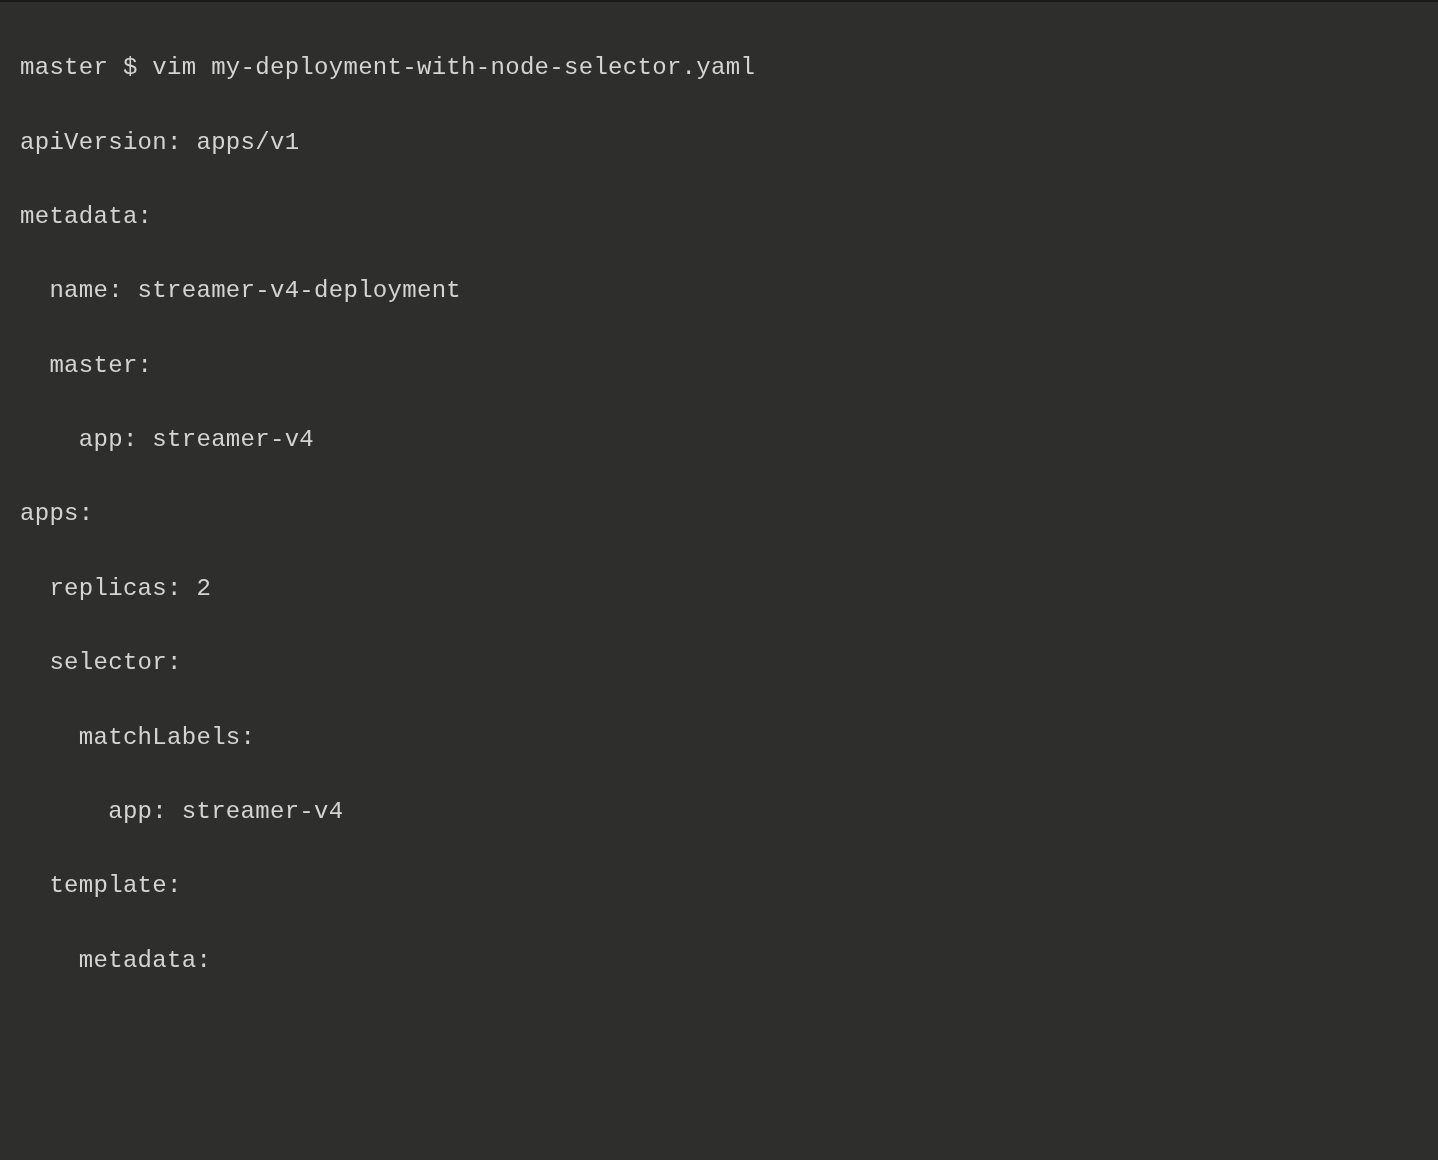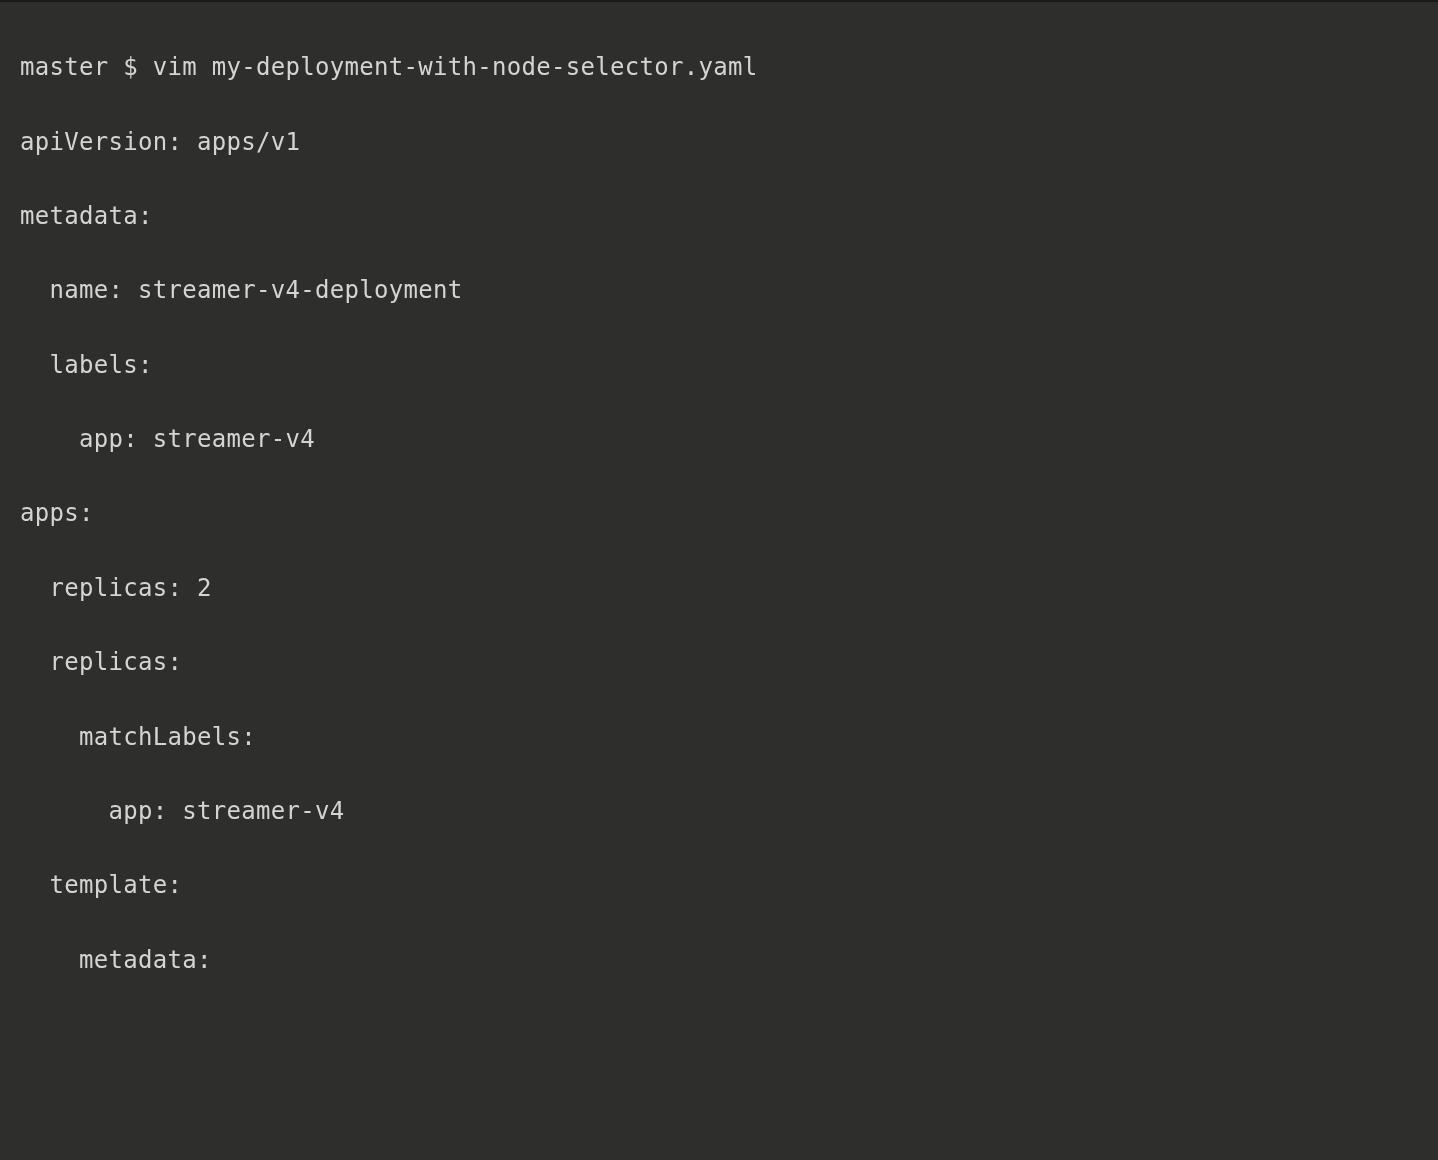--- a/index.html
+++ b/index.html
@@ -17,35 +17,36 @@
       width: 1438px;
       height: 1160px;
       border-top: 2px solid #1a1a1a;
       letter-spacing: 0.3px;
     }
     .terminal {
       white-space: pre;
     }
     .line {
       display: block;
+      font-family: Liberation Mono, monospace;
     }
   </style>
 </head>
 <body>
 
 <div class="terminal">
 <span class="line">master $ vim my-deployment-with-node-selector.yaml</span>
 <span class="line">apiVersion: apps/v1</span>
 <span class="line">metadata:</span>
 <span class="line">  name: streamer-v4-deployment</span>
-<span class="line">  labels:</span>
+<span class="line">  master:</span>
 <span class="line">    app: streamer-v4</span>
 <span class="line">apps:</span>
 <span class="line">  replicas: 2</span>
-<span class="line">  replicas:</span>
+<span class="line">  selector:</span>
 <span class="line">    matchLabels:</span>
 <span class="line">      app: streamer-v4</span>
 <span class="line">  template:</span>
 <span class="line">    metadata:</span>
 
 
 
 
 
 

